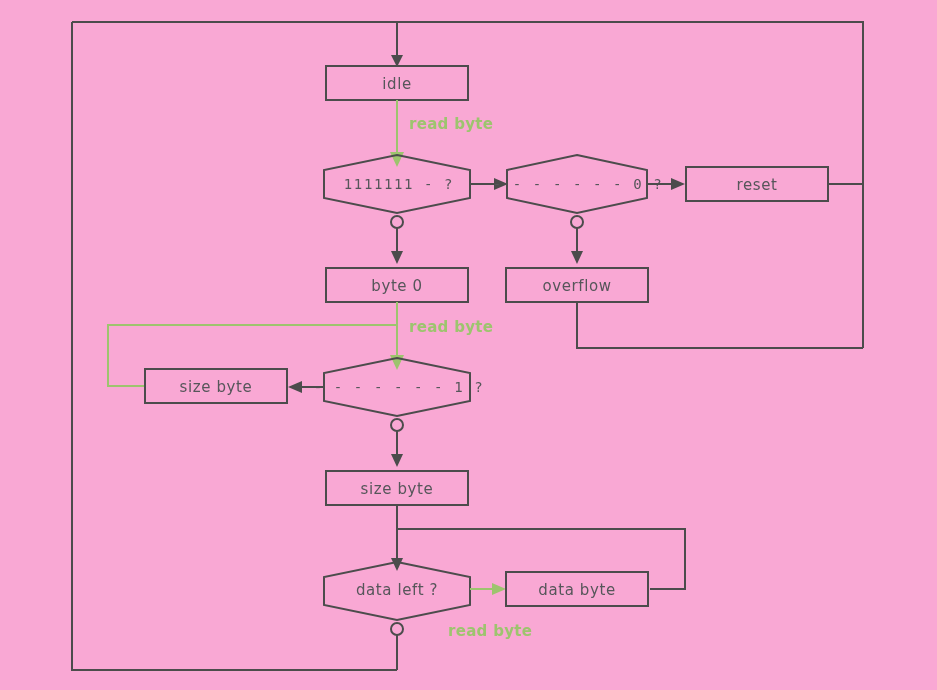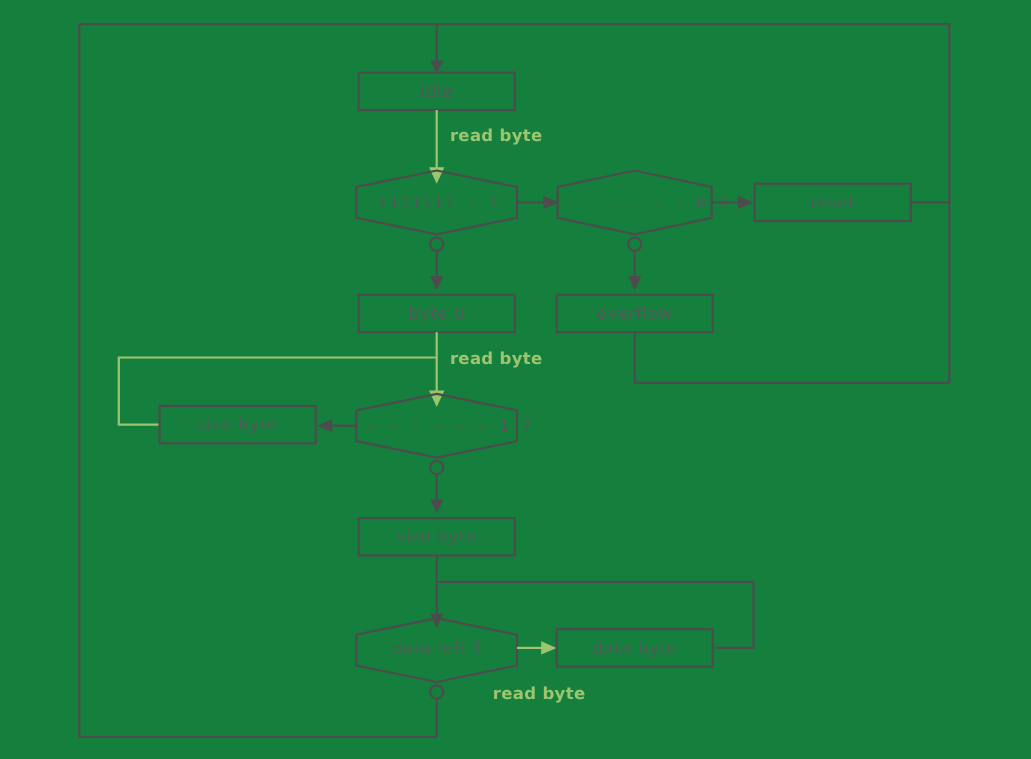--- a/index.html
+++ b/index.html
@@ -1,19 +1,19 @@
 <!DOCTYPE html>
 <html><head>
 <meta charset="utf-8">
 <style>
   html,body{margin:0;padding:0;background:#000;}
   #stage{
     position:relative;
     width:937px;height:690px;
-    background:#15803d;
+    background:#f9a8d4;
     font-family:"DejaVu Sans", sans-serif;
     overflow:hidden;
   }
   #stage svg{position:absolute;left:0;top:0;width:937px;height:690px;}
   .nodetext{
     font-family:"DejaVu Sans", sans-serif;
     font-size:15px;
     fill:#56565a;
     text-anchor:middle;
     dominant-baseline:middle;

